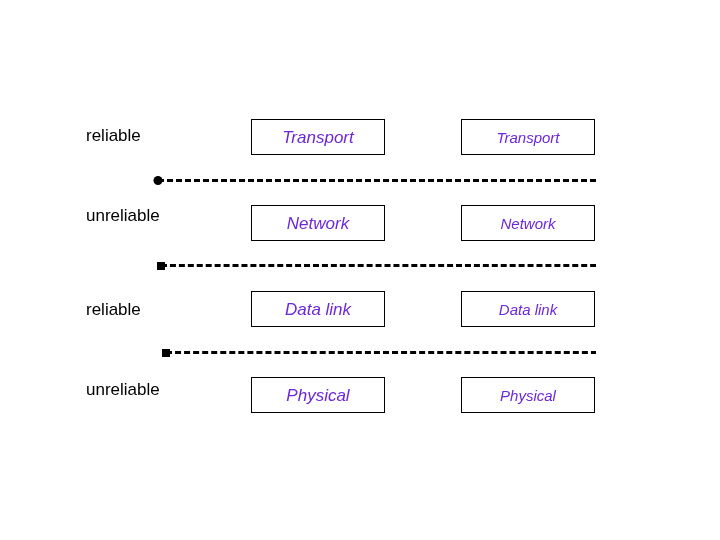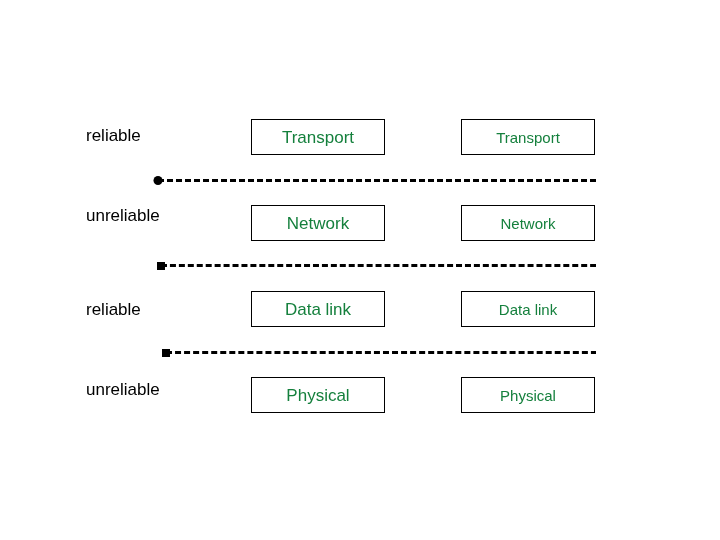--- a/index.html
+++ b/index.html
@@ -34,22 +34,23 @@
     box-sizing: border-box;
     border: 1px solid #000000;
     background: #ffffff;
     display: flex;
     align-items: center;
     justify-content: center;
   }
   .layer-box .box-label {
     font-size: 17px;
     line-height: 1;
-    color: #15803d;
+    color: #6d28d9;
     white-space: nowrap;
+    font-style: italic;
   }
   .layer-box.compact .box-label {
     font-size: 15px;
   }
 
   
   .sep {
     position: absolute;
     height: 3px;
   }

